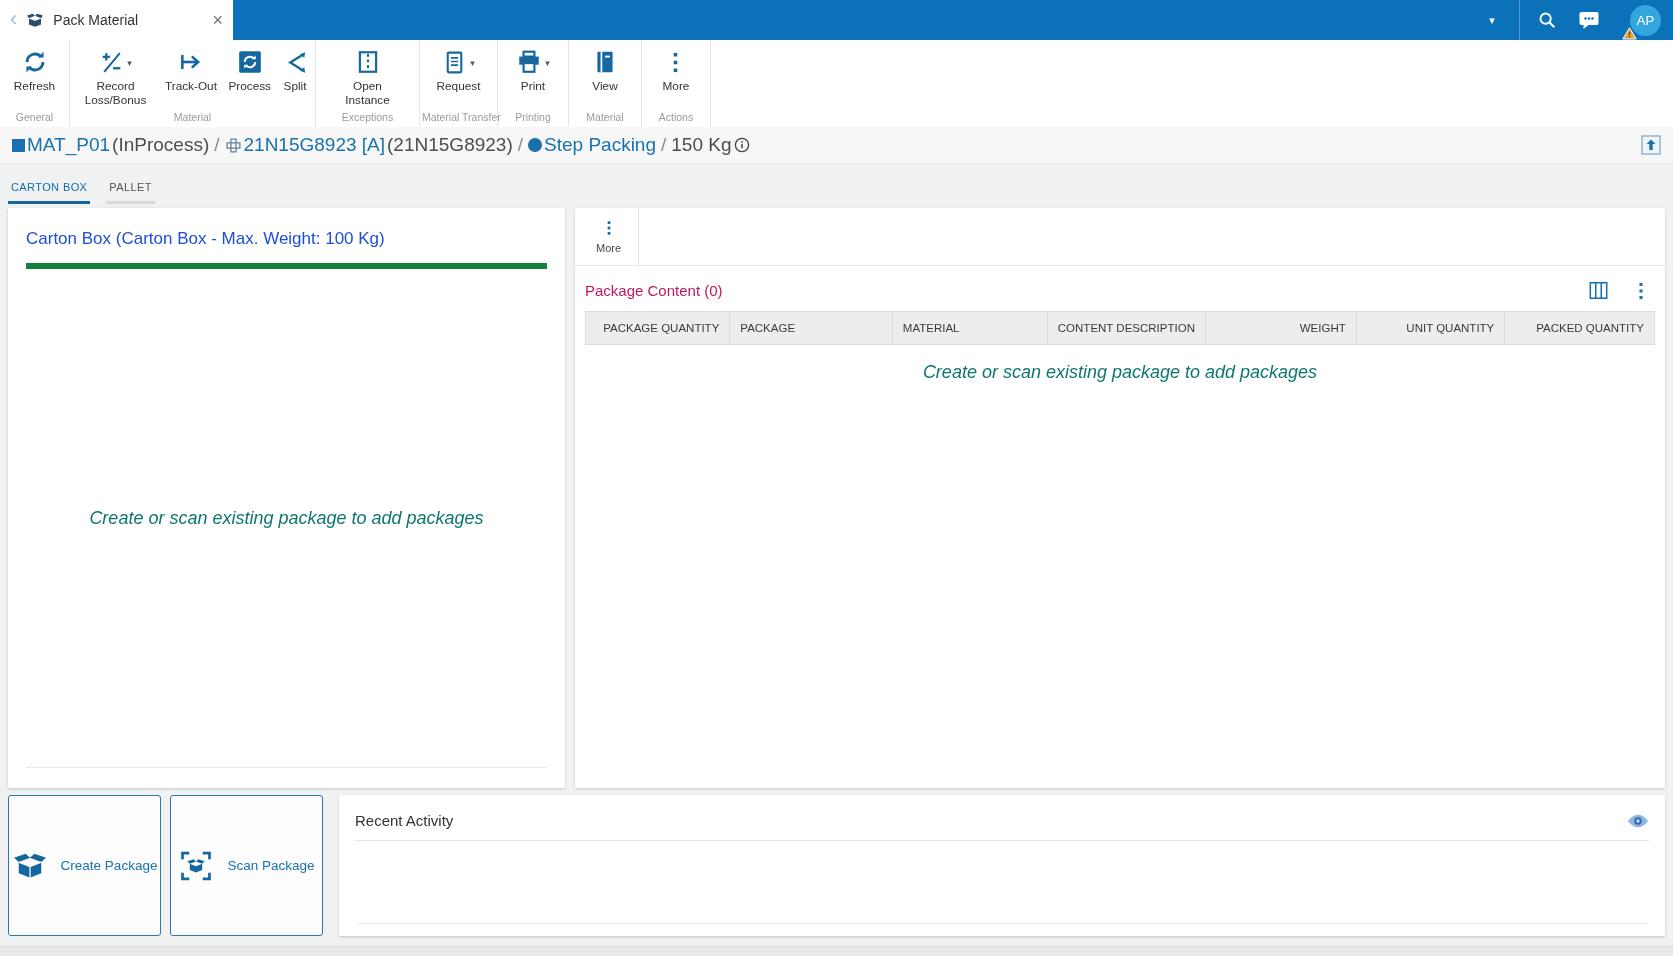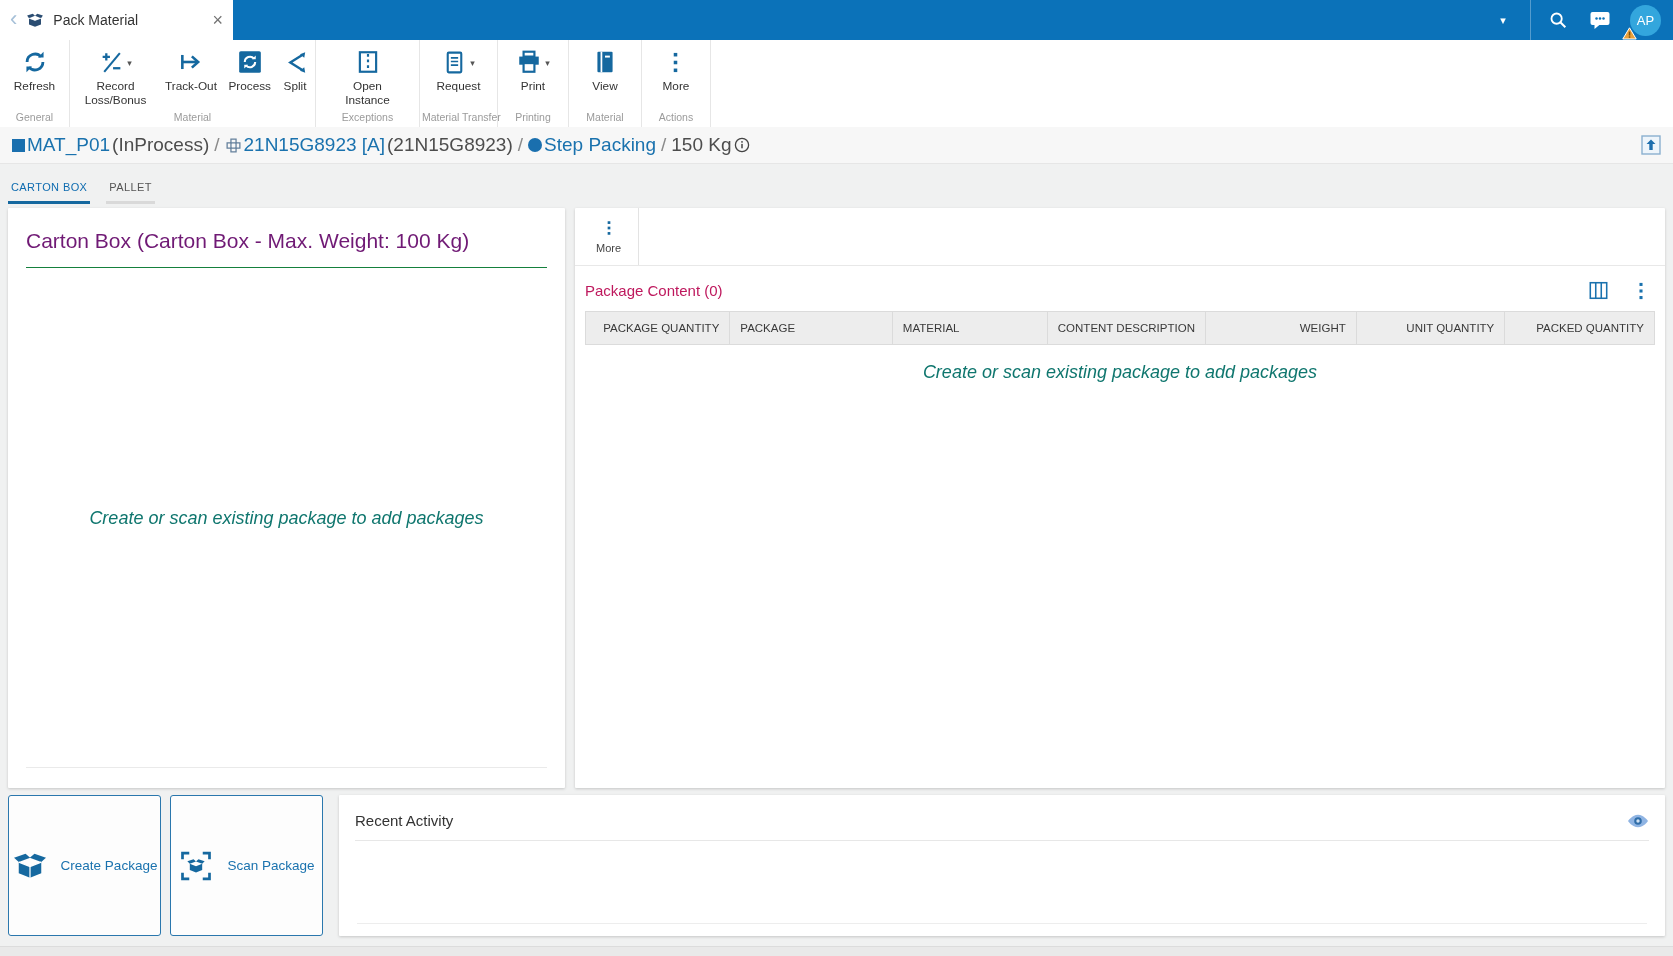--- a/index.html
+++ b/index.html
@@ -11,21 +11,21 @@
   .topbar{flex:0 0 40px;background:#0b72b9;display:flex;align-items:stretch}
   .doc-tab{width:233px;background:#fff;display:flex;align-items:center;padding:0 10px;gap:9px}
   .back-chevron{color:#a6c0d8;font-size:22px;line-height:1;cursor:pointer;margin-top:-3px}
   .doc-tab-title{font-size:14px;color:#333;flex:1;white-space:nowrap}
   .tab-close{color:#737373;font-size:18px;line-height:1;cursor:pointer}
   .topbar-right{margin-left:auto;display:flex;align-items:center;padding-right:12px}
   .ticon{width:42px;height:40px;display:flex;align-items:center;justify-content:center;cursor:pointer}
   .caret-glyph{color:#fff;font-size:11px}
   .topbar-divider{width:1px;height:40px;background:rgba(255,255,255,.3);margin:0 6px}
   .avatar{width:31px;height:31px;border-radius:50%;background:#33a6dd;color:#fff;font-size:13px;
-          display:flex;align-items:center;justify-content:center;position:relative;margin-left:9px;cursor:pointer}
+          display:flex;align-items:center;justify-content:center;position:relative;margin-left:20px;cursor:pointer}
   .warn-badge{position:absolute;left:-8px;bottom:-4px}
 
   
   .ribbon{flex:0 0 79px;background:#fff;display:flex}
   .rgroup{display:flex;flex-direction:column;border-right:1px solid #e6e6e6;padding:7px 0 3px}
   .g-general{width:70px}.g-material{width:246px}.g-exceptions{width:104px}
   .g-mtransfer{width:78px}.g-printing{width:71px}.g-documents{width:73px}.g-actions{width:69px}
   .rgroup-buttons{flex:1;display:flex;justify-content:space-evenly;align-items:flex-start}
   .rbtn{display:flex;flex-direction:column;align-items:center;padding:1px 4px;cursor:pointer}
   .iconrow{height:28px;display:flex;align-items:center;gap:3px}
@@ -44,21 +44,21 @@
   
   .tabsrow{flex:0 0 40px;display:flex;align-items:flex-end;padding-left:8px;gap:16px}
   .vtab{font-size:11px;letter-spacing:.4px;padding:0 3px 8px;border-bottom:3px solid transparent;cursor:pointer;white-space:nowrap}
   .vtab.active{color:#0f6cb0;border-color:#15689f}
   .vtab.inactive{color:#555;border-color:#d9d9d9}
 
   
   .main{flex:1;display:flex;padding:4px 8px 3px;gap:10px;min-height:0}
   .card{background:#fff;box-shadow:0 1px 3px rgba(0,0,0,.18);border-radius:1px}
   .left-card{width:557px;position:relative;padding:0 18px}
-  .left-title{font-size:21px;color:#701a75;padding:21px 0 14px;border-bottom:1px solid #15803d}
+  .left-title{font-size:17px;color:#1d4ed8;padding:21px 0 14px;border-bottom:6px solid #15803d}
   .empty-msg{font-style:italic;color:#0f766e;font-size:18px;text-align:center}
   .left-empty{position:absolute;top:300px;left:0;right:0}
   .inner-bottom-line{position:absolute;left:18px;right:18px;bottom:20px;border-top:1px solid #eaeaea}
 
   .right-card{flex:1;position:relative;display:flex;flex-direction:column;min-width:0}
   .rc-toolbar{flex:0 0 58px;border-bottom:1px solid #e8e8e8;display:flex;align-items:stretch}
   .rc-more{width:60px;margin-left:4px;display:flex;flex-direction:column;align-items:center;justify-content:center;
            gap:5px;border-right:1px solid #e3e3e3;cursor:pointer}
   .rc-more-label{font-size:11px;color:#444}
   .rc-titlerow{display:flex;align-items:center;padding:15px 16px 11px 10px}

